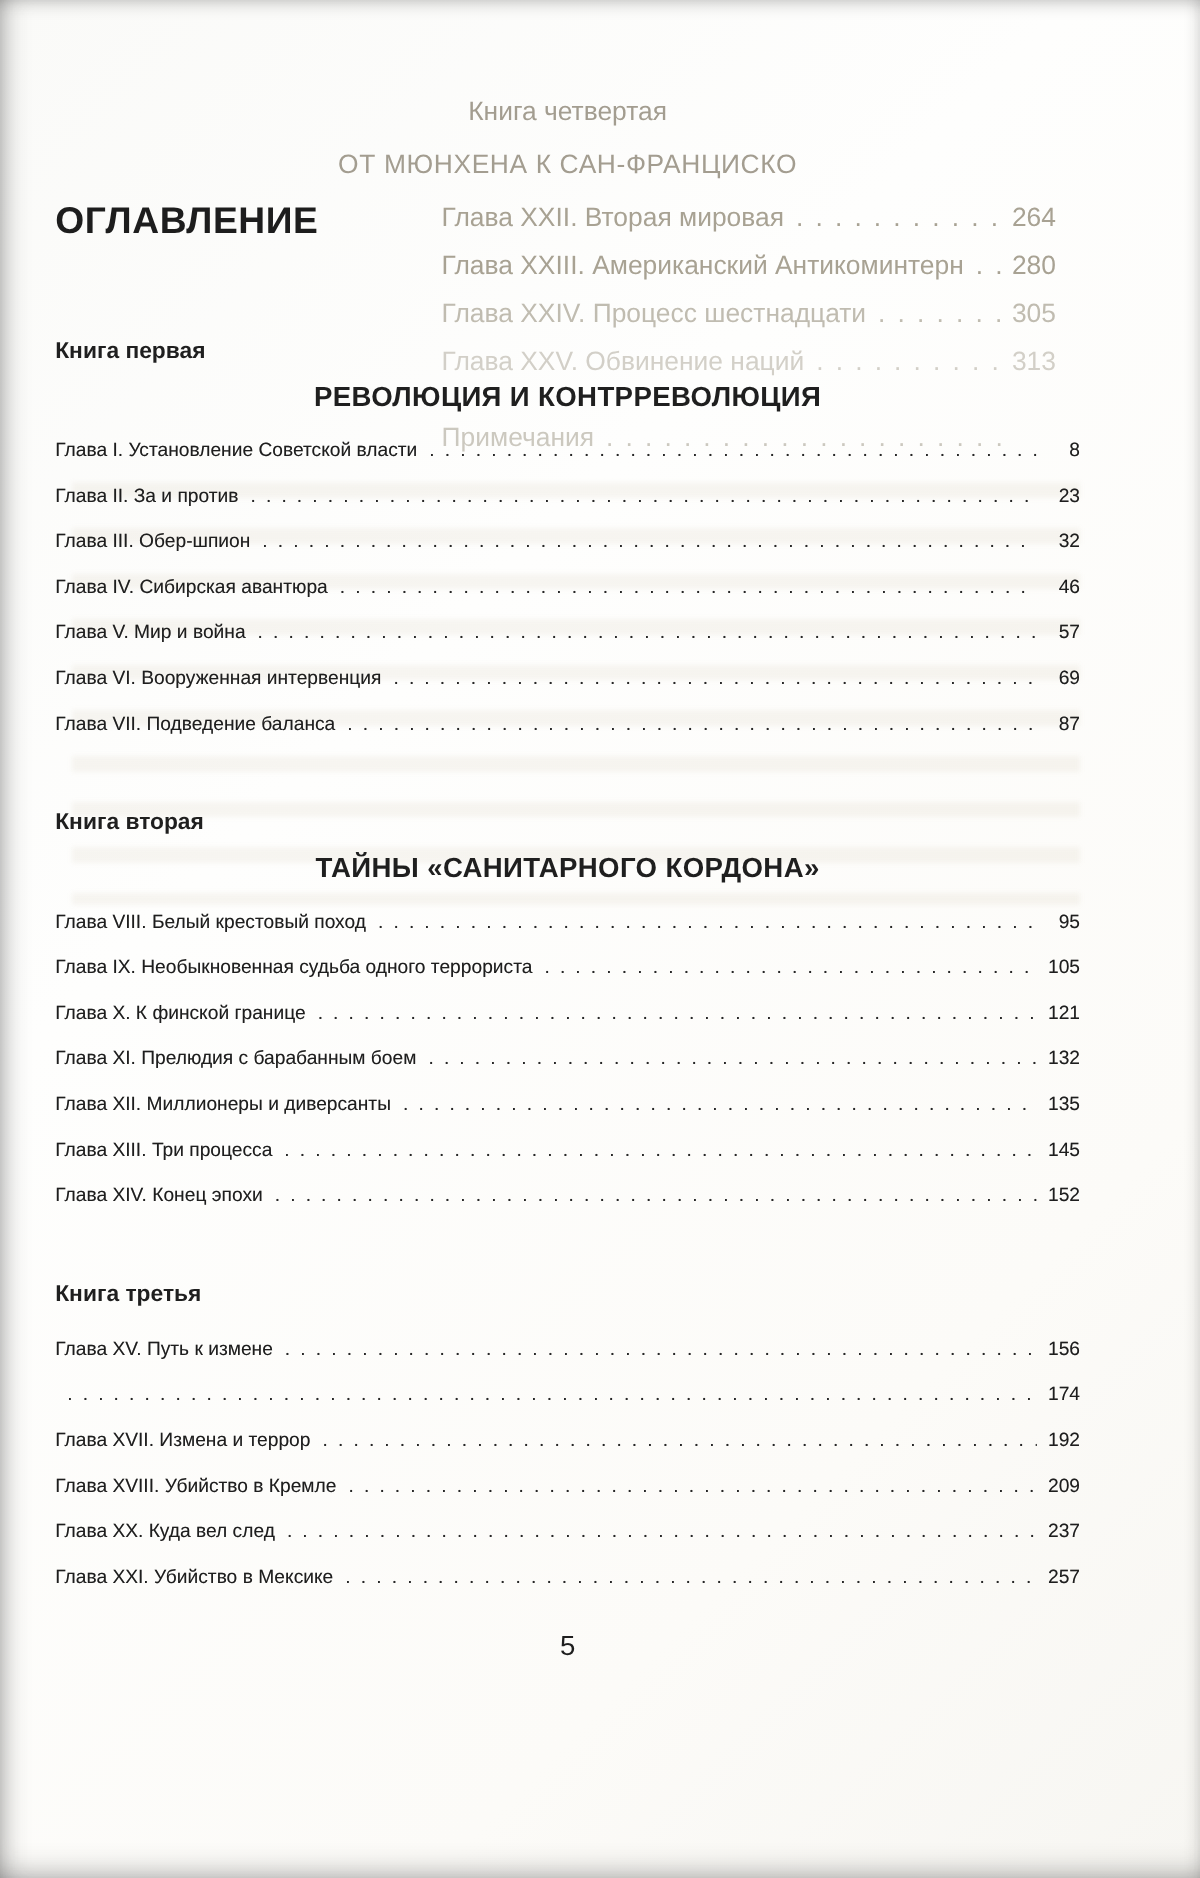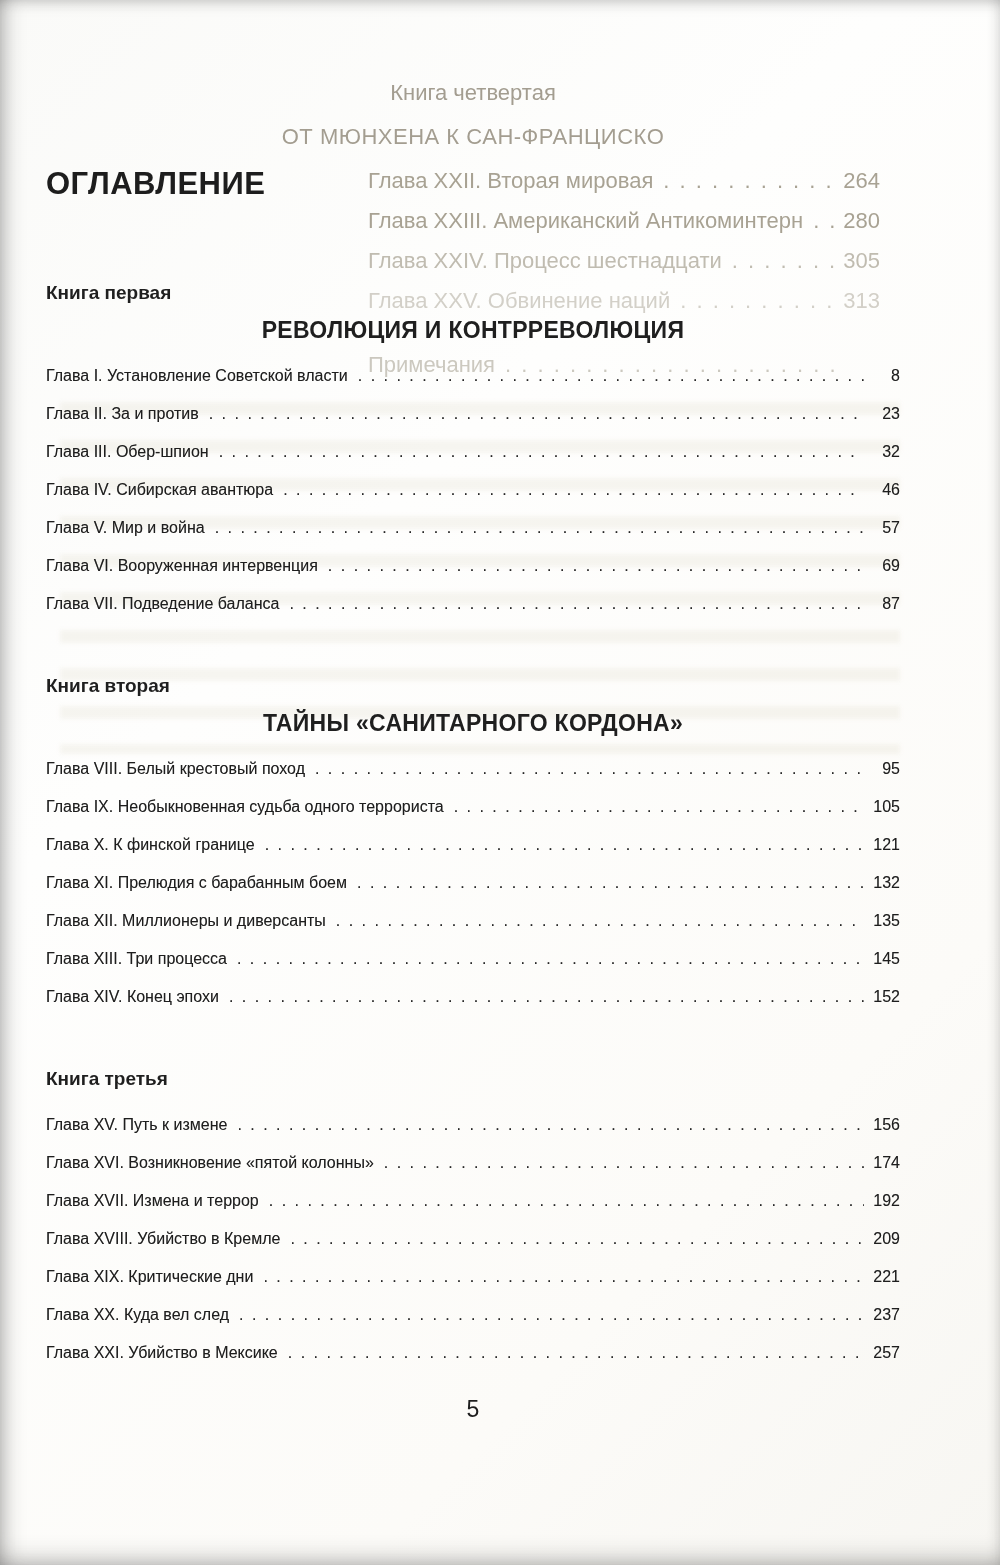--- a/index.html
+++ b/index.html
@@ -228,42 +228,36 @@
     <section class="book">
       <h2 class="book-heading b3h">Книга третья</h2>
       <div class="entries">
   <div class="toc-entry">
     <span class="toc-label">Глава XV. Путь к измене</span>
     <span class="toc-dots"></span>
     <span class="toc-page">156</span>
   </div>
 
   <div class="toc-entry">
-    <span class="toc-label">Глава XVI. Возникновение «пятой колонны»</span>
     <span class="toc-dots"></span>
     <span class="toc-page">174</span>
   </div>
 
   <div class="toc-entry">
     <span class="toc-label">Глава XVII. Измена и террор</span>
     <span class="toc-dots"></span>
     <span class="toc-page">192</span>
   </div>
 
   <div class="toc-entry">
     <span class="toc-label">Глава XVIII. Убийство в Кремле</span>
     <span class="toc-dots"></span>
     <span class="toc-page">209</span>
   </div>
 
-  <div class="toc-entry">
-    <span class="toc-label">Глава XIX. Критические дни</span>
-    <span class="toc-dots"></span>
-    <span class="toc-page">221</span>
-  </div>
 
   <div class="toc-entry">
     <span class="toc-label">Глава XX. Куда вел след</span>
     <span class="toc-dots"></span>
     <span class="toc-page">237</span>
   </div>
 
   <div class="toc-entry">
     <span class="toc-label">Глава XXI. Убийство в Мексике</span>
     <span class="toc-dots"></span>

